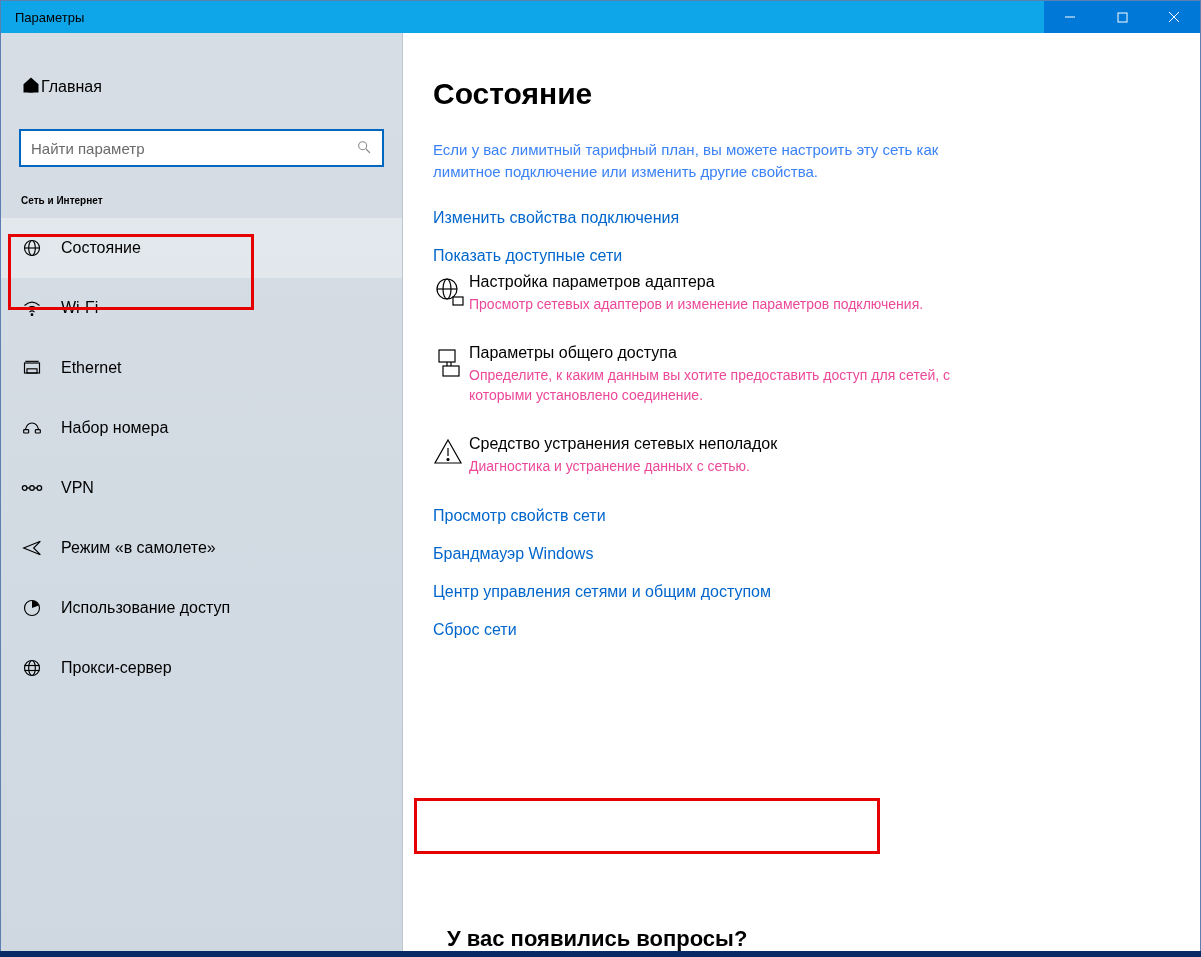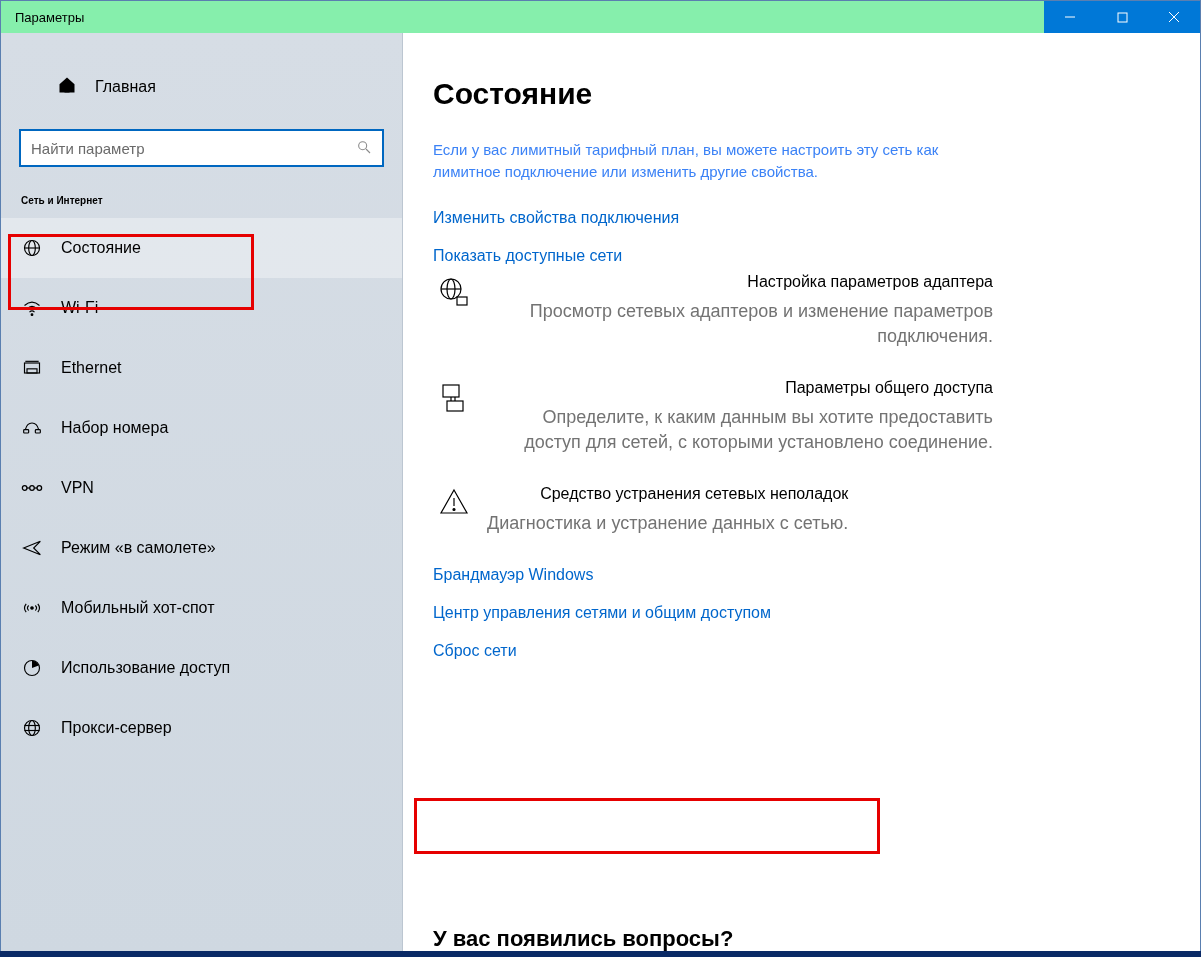--- a/index.html
+++ b/index.html
@@ -19,21 +19,21 @@
     display: flex;
     flex-direction: column;
     border: 1px solid #5a7fb0;
   }
   
   .titlebar {
     height: 32px;
     display: flex;
     align-items: center;
     justify-content: space-between;
-    background: #86efac;
+    background: #0ea5e9;
   }
   .titlebar .title {
     padding-left: 14px;
     font-size: 13px;
     color: #000;
   }
   .win-controls {
     display: flex;
     height: 32px;
   }
@@ -57,25 +57,23 @@
   .sidebar {
     width: 402px;
     background: linear-gradient(to bottom, #d6dde5 0%, #cfd8e1 100%);
     border-right: 1px solid #bcc6d1;
     padding-top: 30px;
     overflow: hidden;
   }
   .home-row {
     display: flex;
     align-items: center;
-    gap: 18px;
     padding: 12px 20px;
     margin-bottom: 18px;
     font-size: 16px;
-    margin-left: 36px;
   }
   .search-wrap {
     margin: 0 18px 28px 18px;
   }
   .search {
     width: 100%;
     height: 38px;
     border: 2px solid #0067c0;
     background: #fff;
     display: flex;
@@ -146,49 +144,46 @@
     max-width: 540px;
   }
   .link {
     color: #0066cc;
     font-size: 16px;
     margin-bottom: 20px;
     display: block;
   }
   .settings-block {
     display: flex;
-    gap: 18px;
     margin-bottom: 30px;
     max-width: 560px;
-    text-align: right;
   }
   .settings-block .bicon {
     width: 36px;
     flex-shrink: 0;
     padding-top: 2px;
   }
   .settings-block .bicon svg { stroke: #000; fill: none; stroke-width: 1.2; }
   .settings-block .btext .bt-title {
     font-size: 16px;
     color: #000;
     margin-bottom: 4px;
   }
   .settings-block .btext .bt-desc {
-    font-size: 18px;
-    color: #737373;
+    font-size: 14px;
+    color: #ec4899;
     line-height: 1.4;
-    margin-top: 8px;
   }
   .bottom-heading {
     font-size: 22px;
     font-weight: 600;
     color: #000;
     position: absolute;
     bottom: 4px;
-    left: 30px;
+    left: 44px;
   }
   
   .hl {
     position: absolute;
     border: 3px solid #e60000;
     pointer-events: none;
   }
   .footer-strip {
     position: absolute;
     left: 0; right: 0; bottom: 0;
@@ -307,32 +302,20 @@
         <span class="nicon">
           <svg width="20" height="20" viewBox="0 0 24 24">
               <path d="M2 12 L22 4 L14 12 L22 20 Z"></path>
             </svg>
         </span>
         <span>Режим «в самолете»</span>
       </div>
       <div class="nav-item">
         <span class="nicon">
           <svg width="20" height="20" viewBox="0 0 24 24">
-              <path d="M5 7 Q1 12 5 17"></path>
-              <path d="M8 9 Q5 12 8 15"></path>
-              <path d="M19 7 Q23 12 19 17"></path>
-              <path d="M16 9 Q19 12 16 15"></path>
-              <circle cx="12" cy="12" r="1.5" fill="#000"></circle>
-            </svg>
-        </span>
-        <span>Мобильный хот-спот</span>
-      </div>
-      <div class="nav-item">
-        <span class="nicon">
-          <svg width="20" height="20" viewBox="0 0 24 24">
               <circle cx="12" cy="12" r="9"></circle>
               <path d="M12 3 A9 9 0 0 1 20 9 L12 12 Z" fill="#000" stroke="none"></path>
             </svg>
         </span>
         <span>Использование доступ</span>
       </div>
       <div class="nav-item">
         <span class="nicon">
           <svg width="20" height="20" viewBox="0 0 24 24">
               <circle cx="12" cy="12" r="9"></circle>
@@ -391,20 +374,21 @@
               <line x1="15" y1="11" x2="15" y2="19"></line>
               <circle cx="15" cy="22.5" r="1" fill="#000"></circle>
             </svg>
         </div>
         <div class="btext">
           <div class="bt-title">Средство устранения сетевых неполадок</div>
           <div class="bt-desc">Диагностика и устранение данных с сетью.</div>
         </div>
       </div>
 
+      <a class="link">Просмотр свойств сети</a>
       <a class="link">Брандмауэр Windows</a>
       <a class="link">Центр управления сетями и общим доступом</a>
       <a class="link">Сброс сети</a>
 
       <div class="bottom-heading">У вас появились вопросы?</div>
     </div>
   </div>
 
   <div class="hl" style="left:8px; top:234px; width:246px; height:76px;"></div>
   <div class="hl" style="left:414px; top:798px; width:466px; height:56px;"></div>

